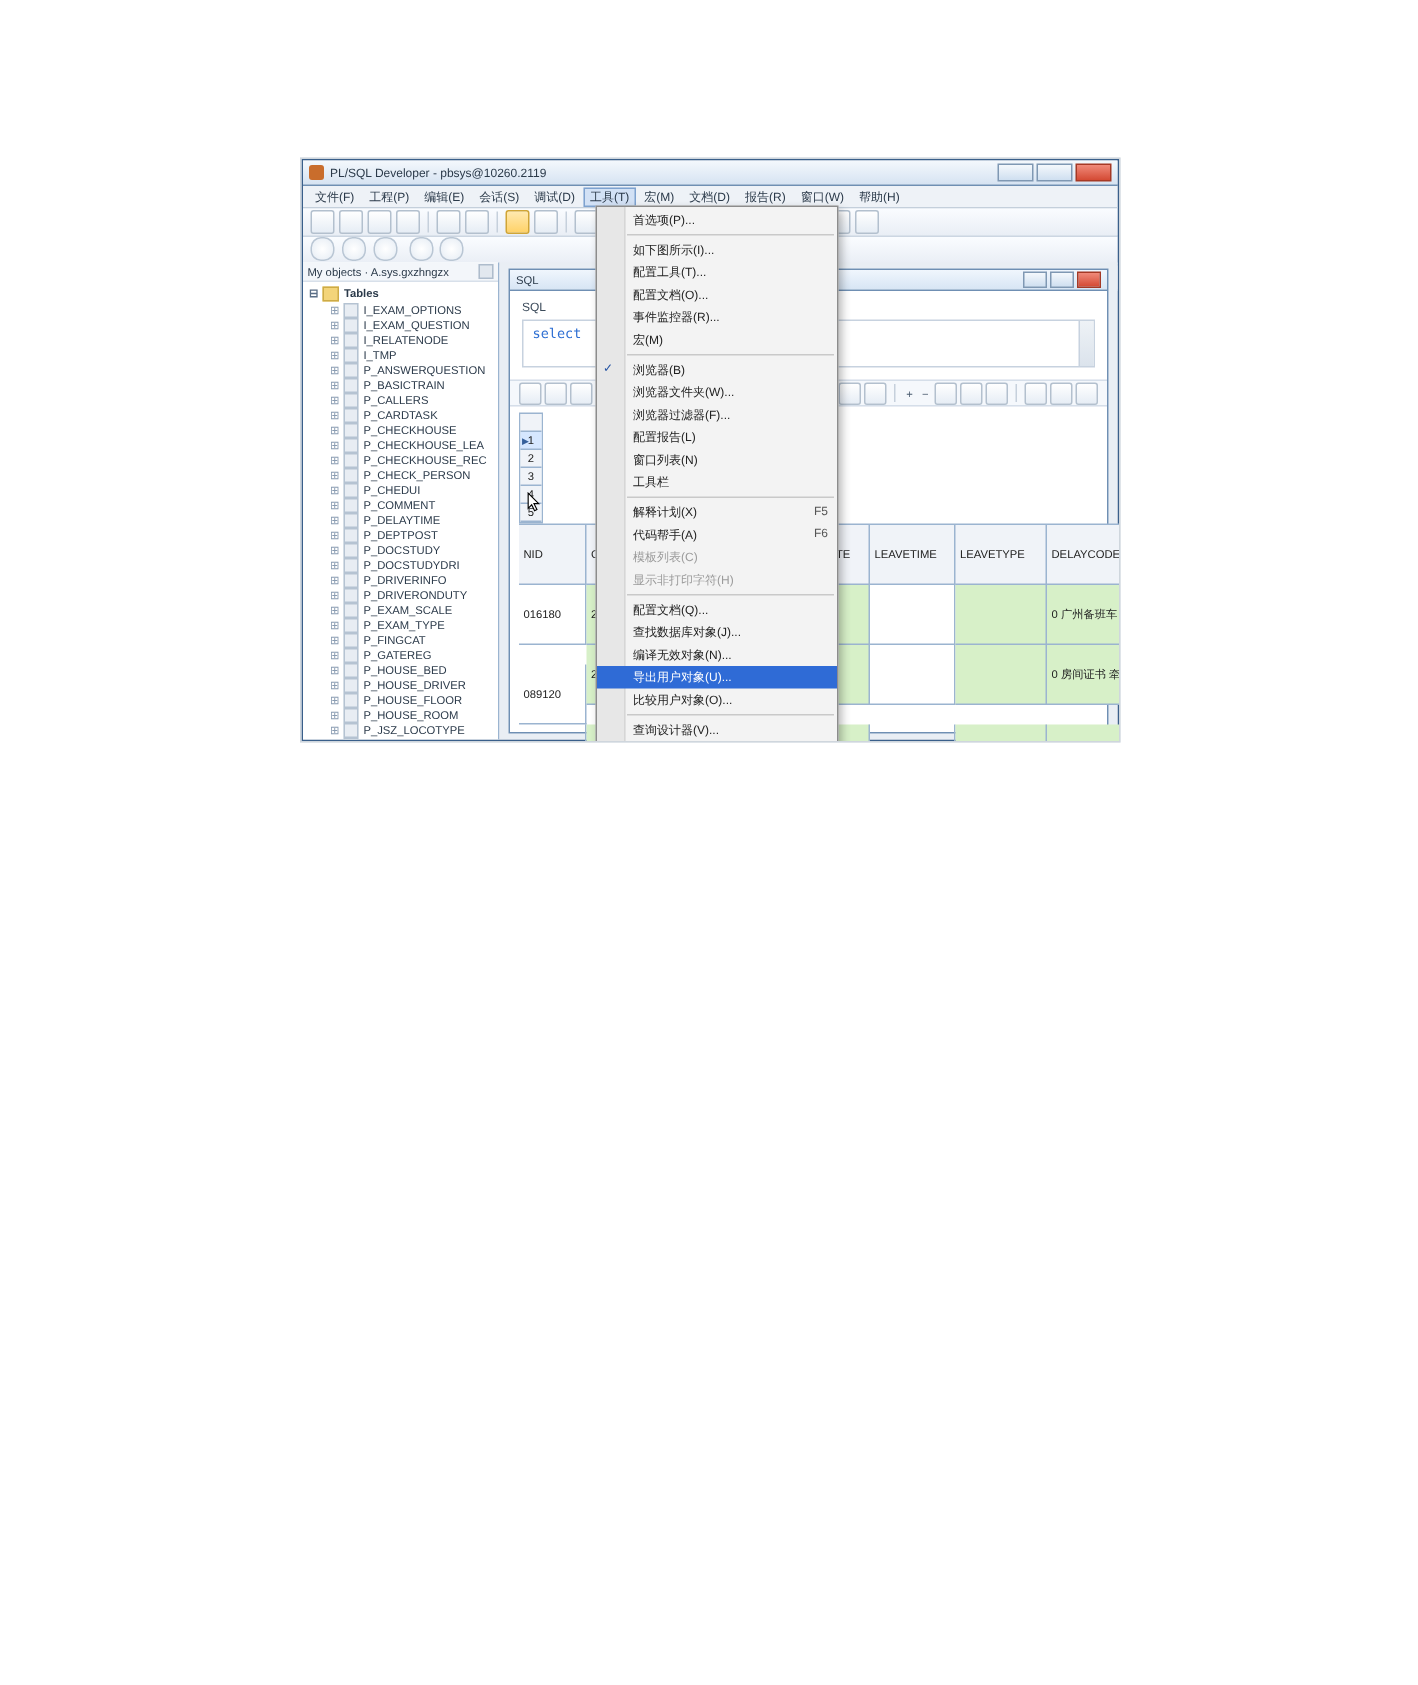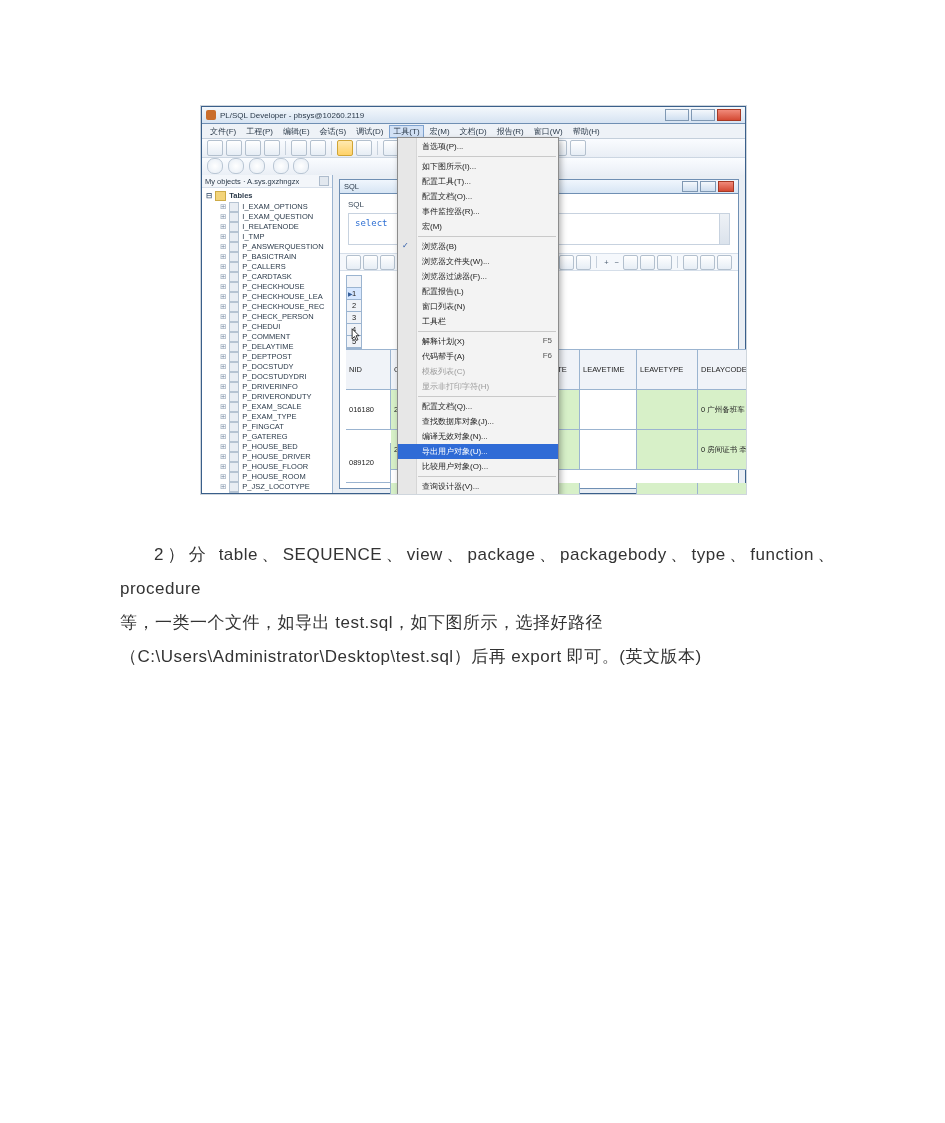--- a/index.html
+++ b/index.html
@@ -614,19 +614,14 @@
           <div class="dd-item"></div>
         </div>
 
     <svg class="cursor" viewBox="0 0 12 18">
       <path d="M1 1 L1 14 L4 11 L6.5 16 L8.5 15 L6 10 L10 10 Z" fill="#fff" stroke="#000" stroke-width="1"></path>
     </svg>
 
   </div>
 </div>
 
-<div class="paratext">
-  <span class="indent"></span><span>2）分 table、SEQUENCE、view、package、packagebody、type、function、procedure</span><br>
-  <span>等，一类一个文件，如导出 test.sql，如下图所示，选择好路径</span><br>
-  <span>（C:\Users\Administrator\Desktop\test.sql）后再 export 即可。(英文版本)</span>
+
 </div>
 
-</div>
-
 </body></html>

